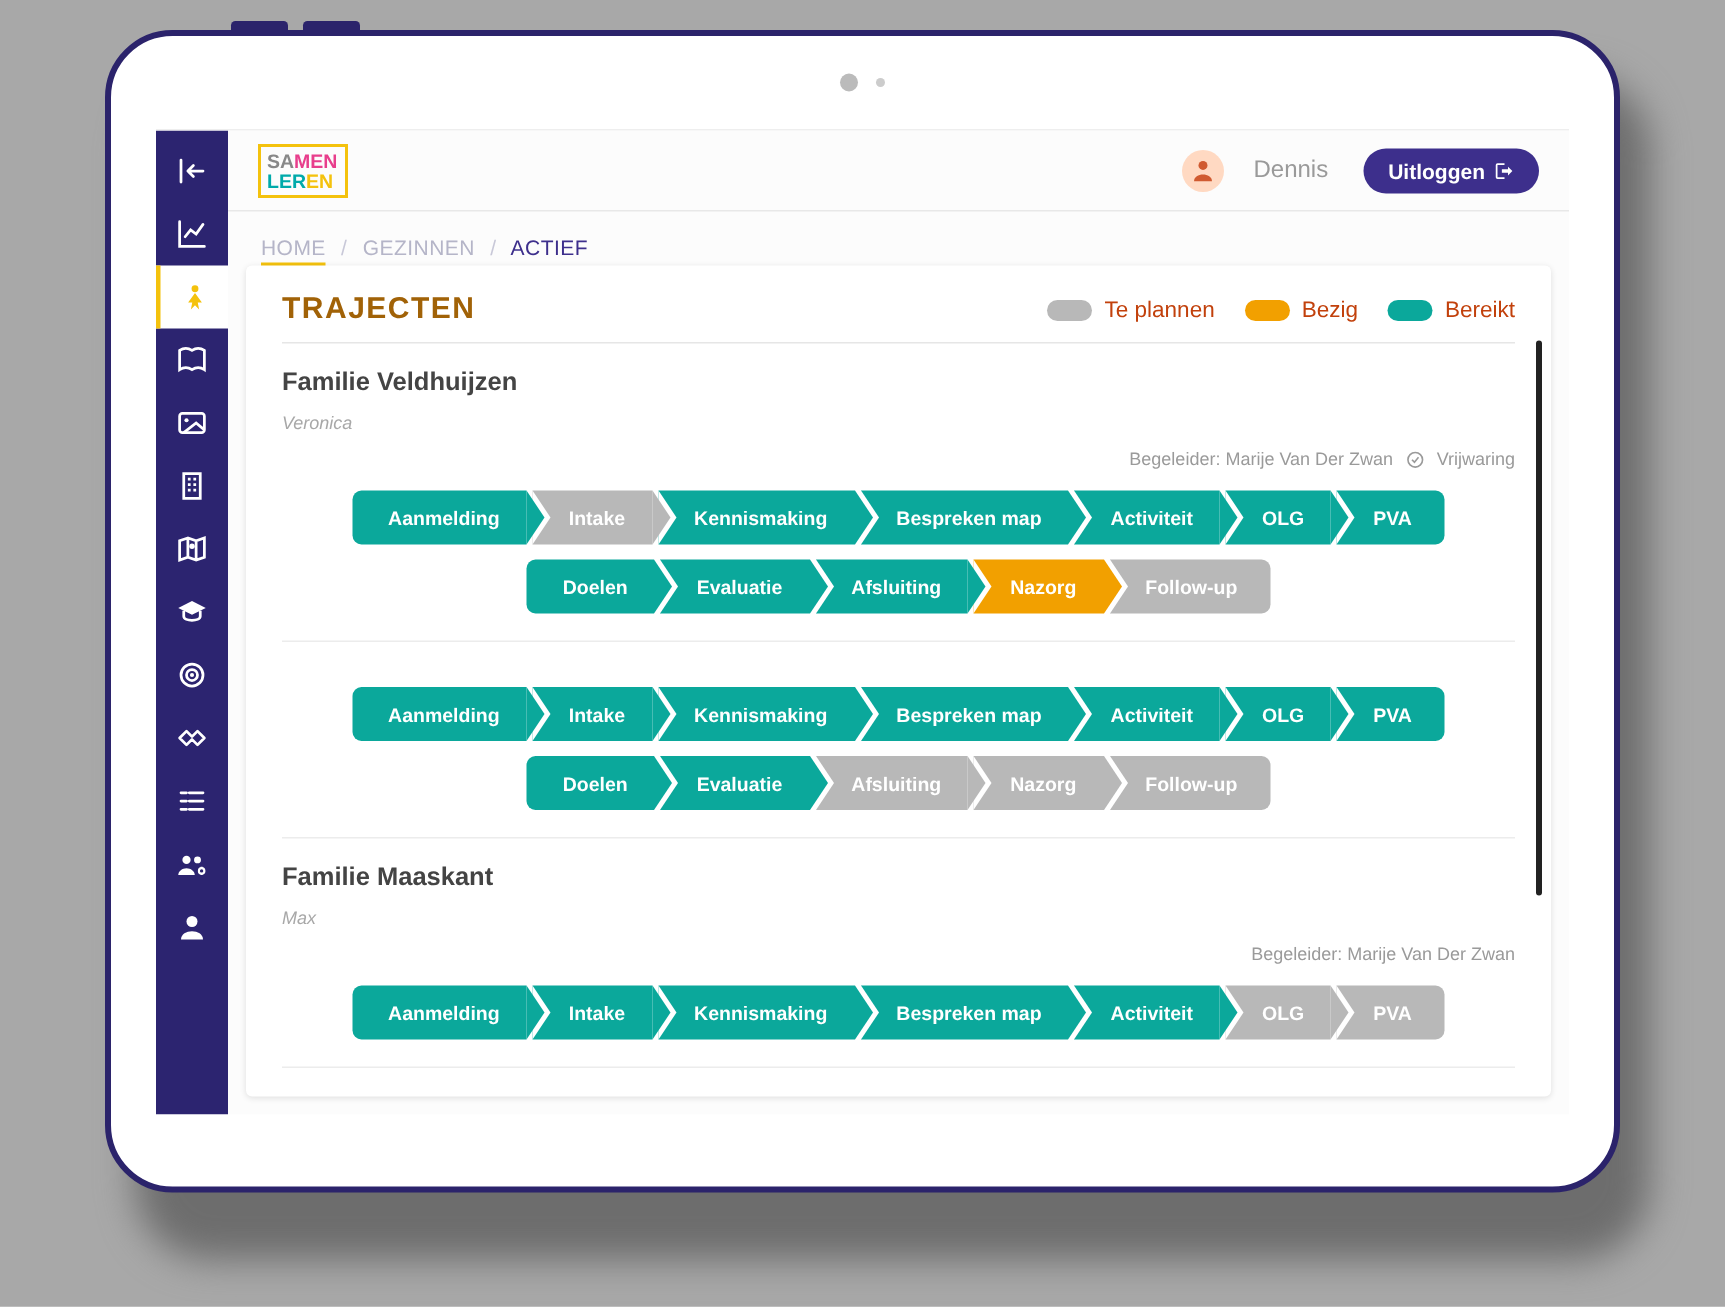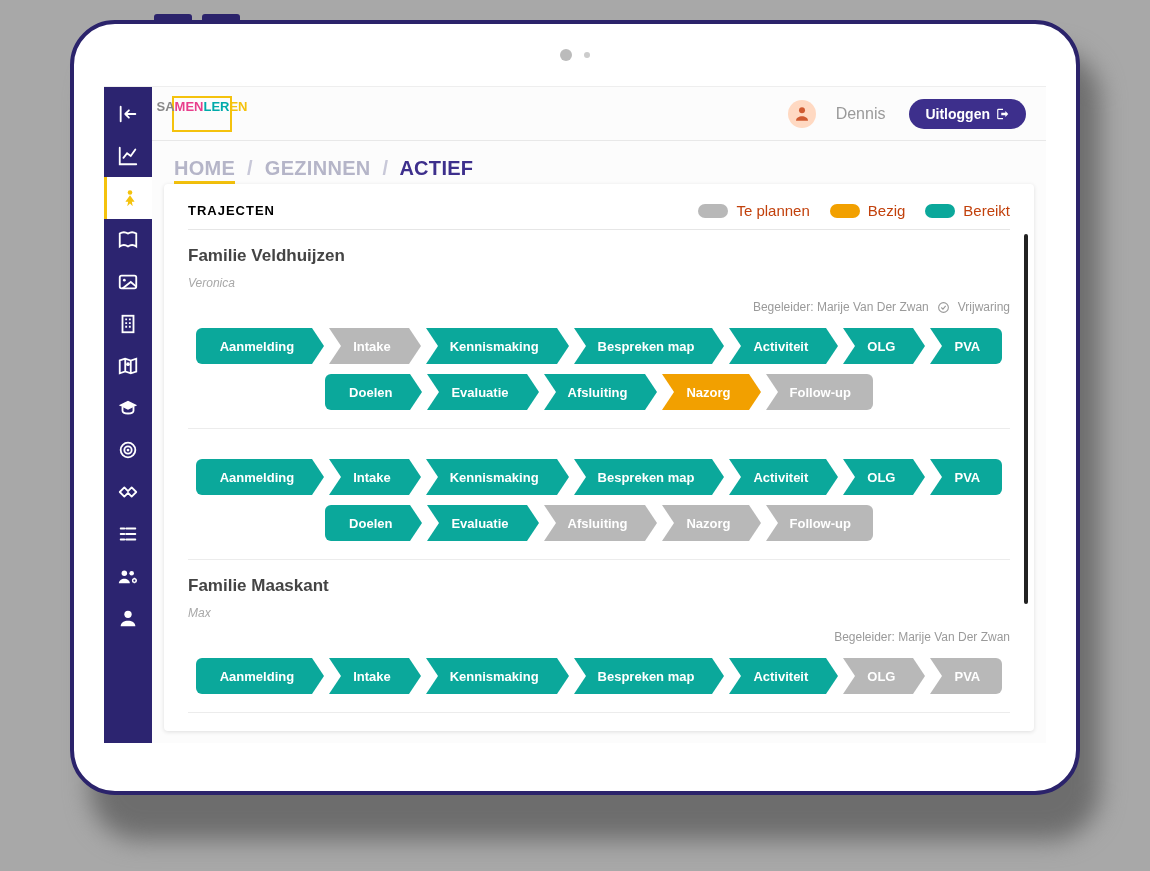--- a/index.html
+++ b/index.html
@@ -14,56 +14,56 @@
   .camera-bar .dot2 { width:6px; height:6px; border-radius:50%; background:#ccc; }
   .screen { position:absolute; top:62px; left:30px; right:30px; bottom:48px; display:flex; background:#fff; overflow:hidden; border-top:1px solid #eee; }
   
   .sidebar { width:48px; background:#2c2470; display:flex; flex-direction:column; align-items:center; padding-top:6px; gap:0; }
   .side-item { width:48px; height:42px; display:flex; align-items:center; justify-content:center; color:#fff; cursor:pointer; }
   .side-item.active { background:#fff; color:#f4c20d; border-left:3px solid #f4c20d; }
   .side-item svg { width:22px; height:22px; }
   
   .main { flex:1; background:#fcfcfc; display:flex; flex-direction:column; min-width:0; }
   .topbar { height:54px; display:flex; align-items:center; padding:0 20px; border-bottom:1px solid #e8e8e8; gap:16px; }
-  .logo { width:60px; height:36px; font-weight:800; font-size:13px; line-height:1; display:flex; flex-direction:row; justify-content:center; border:2px solid #f4c20d; padding:2px 4px; }
+  .logo { width:60px; height:36px; font-weight:800; font-size:13px; line-height:1; display:flex; flex-direction:column; justify-content:center; border:2px solid #f4c20d; padding:2px 4px; }
   .logo span.l1 { color:#888; }
   .logo span.l1 b { color:#e83e8c; }
   .logo span.l2 { color:#f4c20d; }
   .logo span.l2 b { color:#0aa; }
   .topbar .spacer { flex:1; }
   .avatar { width:28px; height:28px; border-radius:50%; background:#ffd9c2; display:flex; align-items:center; justify-content:center; }
   .avatar svg { width:18px; height:18px; }
   .username { color:#9a9a9a; font-size:16px; margin:0 8px 0 4px; }
   .logout-btn { background:#3d2f8c; color:#fff; border:none; border-radius:18px; padding:7px 16px; font-size:14px; font-weight:600; display:flex; align-items:center; gap:6px; cursor:pointer; }
   .logout-btn svg { width:14px; height:14px; }
-  .crumbs { padding:16px 22px 4px; font-size:20px; color:#b5b5c8; font-weight:700; letter-spacing:.3px; }
+  .crumbs { padding:16px 22px 4px; font-size:14px; color:#b5b5c8; font-weight:400; letter-spacing:.3px; }
   .crumbs a { color:#b5b5c8; text-decoration:none; border-bottom:3px solid #f4c20d; padding-bottom:2px; }
   .crumbs .sep { margin:0 6px; color:#c8c8d8; }
   .crumbs .current { color:#3d2f8c; }
   .title-row { display:flex; align-items:center; padding:14px 22px 22px; }
   .page-title { color:#3d2f8c; font-style:italic; font-weight:800; font-size:30px; }
   .filter-btn { margin-left:auto; background:#3d2f8c; color:#fff; border:none; border-radius:20px; padding:8px 18px; font-weight:700; font-size:15px; display:flex; align-items:center; gap:8px; cursor:pointer; }
   .filter-btn svg { width:14px; height:14px; }
   .card { margin:0 12px 12px; background:#fff; border-radius:4px; box-shadow:0 1px 4px rgba(0,0,0,.12); padding:18px 24px; flex:1; overflow:hidden; position:relative; }
   .card-scroll { position:absolute; right:6px; top:50px; width:4px; height:370px; background:#222; border-radius:2px; }
   .card-head { display:flex; align-items:center; gap:18px; border-bottom:1px solid #e6e6e6; padding-bottom:10px; }
-  .card-head h3 { color:#000000; font-size:13px; letter-spacing:1px; font-weight:700;text-align:right; }
+  .card-head h3 { color:#a16207; font-size:20px; letter-spacing:1px; font-weight:700;text-align:right; }
   .legend { margin-left:auto; display:flex; gap:20px; align-items:center; }
   .leg { display:flex; align-items:center; gap:8px; color:#c2410c; font-size:15px; }
   .pill { width:30px; height:14px; border-radius:8px; display:inline-block; }
   .pill.grey { background:#b8b8b8; }
   .pill.orange { background:#f2a000; }
   .pill.teal { background:#0ba89b; }
   .family { border-bottom:1px solid #ececec; padding:16px 0 18px; }
   .fam-head { display:flex; align-items:baseline; gap:10px;flex-direction:column; }
   .fam-name { font-weight:700; color:#444; font-size:17px; }
   .fam-sub { color:#a8a8a8; font-style:italic; font-size:12px; }
   .fam-meta { margin-left:auto; color:#9a9a9a; font-size:12px; display:flex; align-items:center; gap:8px; }
   .fam-meta svg { width:13px; height:13px; stroke:#9a9a9a; }
-  .chev-row { display:flex; justify-content:center; flex-wrap:nowrap; gap:17px; margin-top:14px; }
+  .chev-row { display:flex; justify-content:center; flex-wrap:nowrap; gap:4px; margin-top:14px; }
   .chev-row + .chev-row { margin-top:10px; }
   .chev { position:relative; height:36px; display:flex; align-items:center; color:#fff; font-size:13px; font-weight:600; padding:0 18px 0 24px; white-space:nowrap; }
   .chev::before { content:""; position:absolute; left:0; top:0; border-top:18px solid transparent; border-bottom:18px solid transparent; border-left:12px solid #fff; }
   .chev::after { content:""; position:absolute; right:-12px; top:0; border-top:18px solid transparent; border-bottom:18px solid transparent; border-left:12px solid currentColor; z-index:1; }
   .chev.first::before { display:none; }
   .chev.first { border-radius:6px 0 0 6px; }
   .chev.teal  { background:#0ba89b; color:#0ba89b; }
   .chev.teal  span { color:#fff; }
   .chev.grey  { background:#b8b8b8; color:#b8b8b8; }
   .chev.grey  span { color:#fff; }

